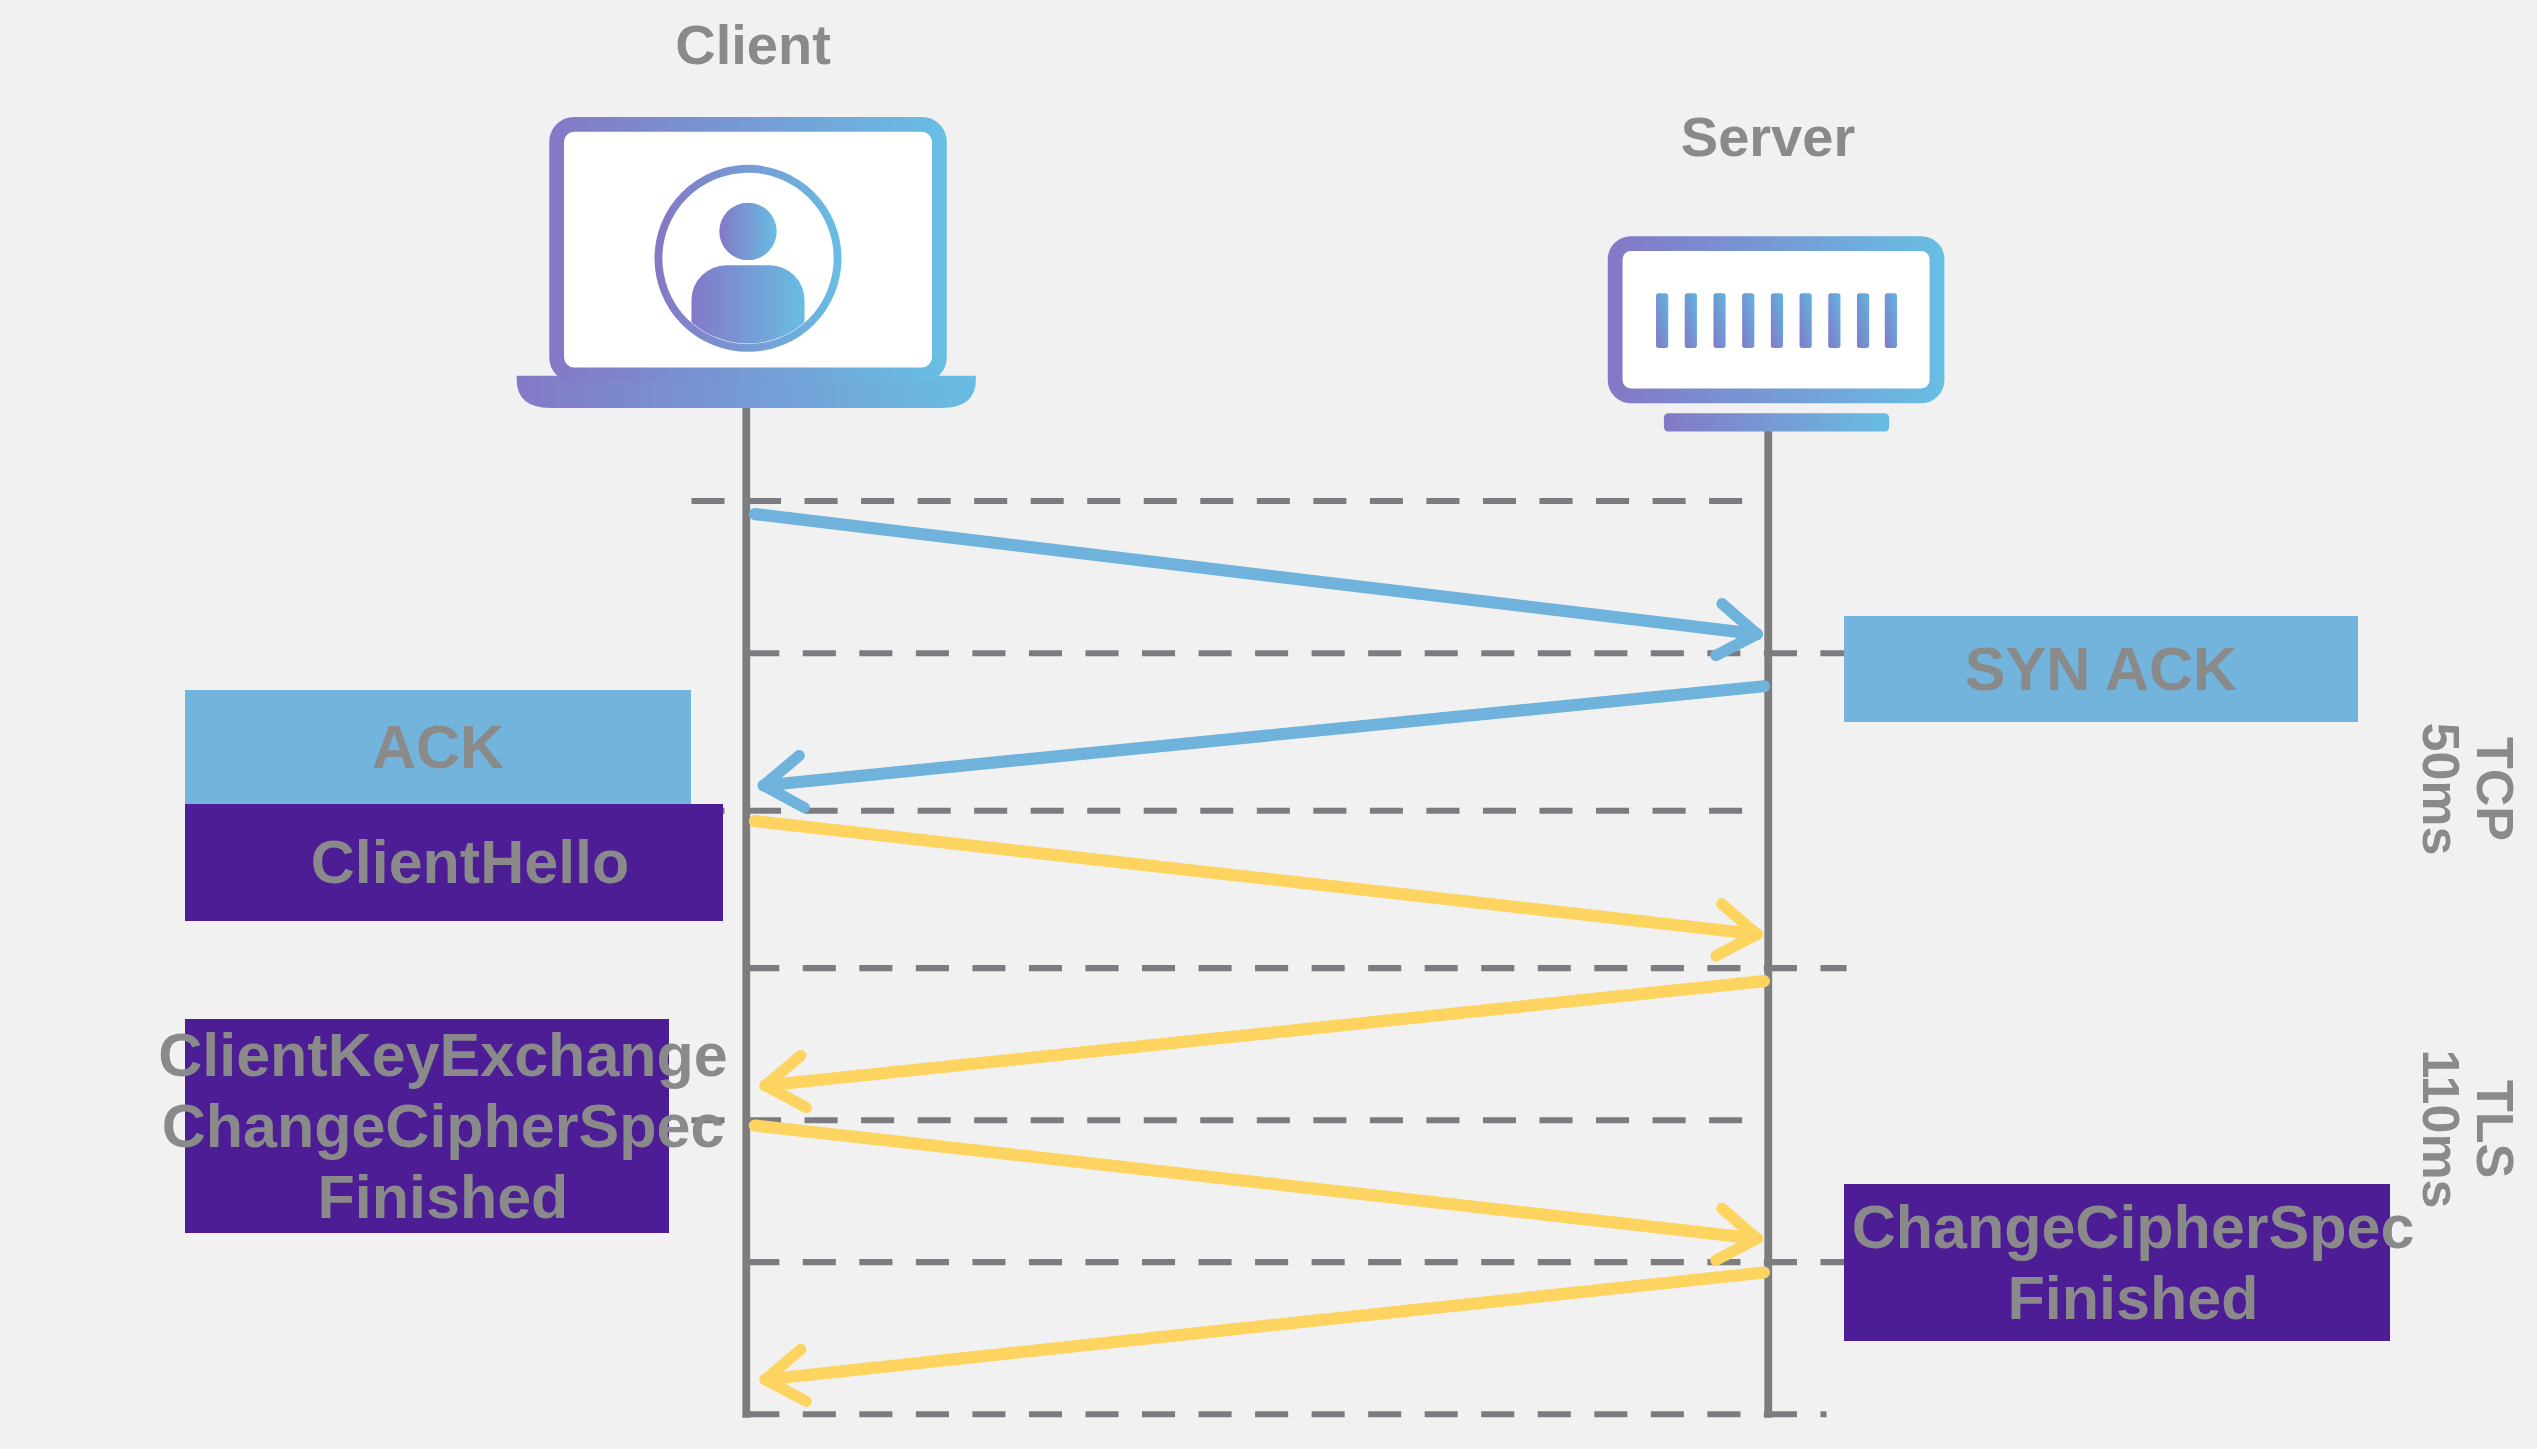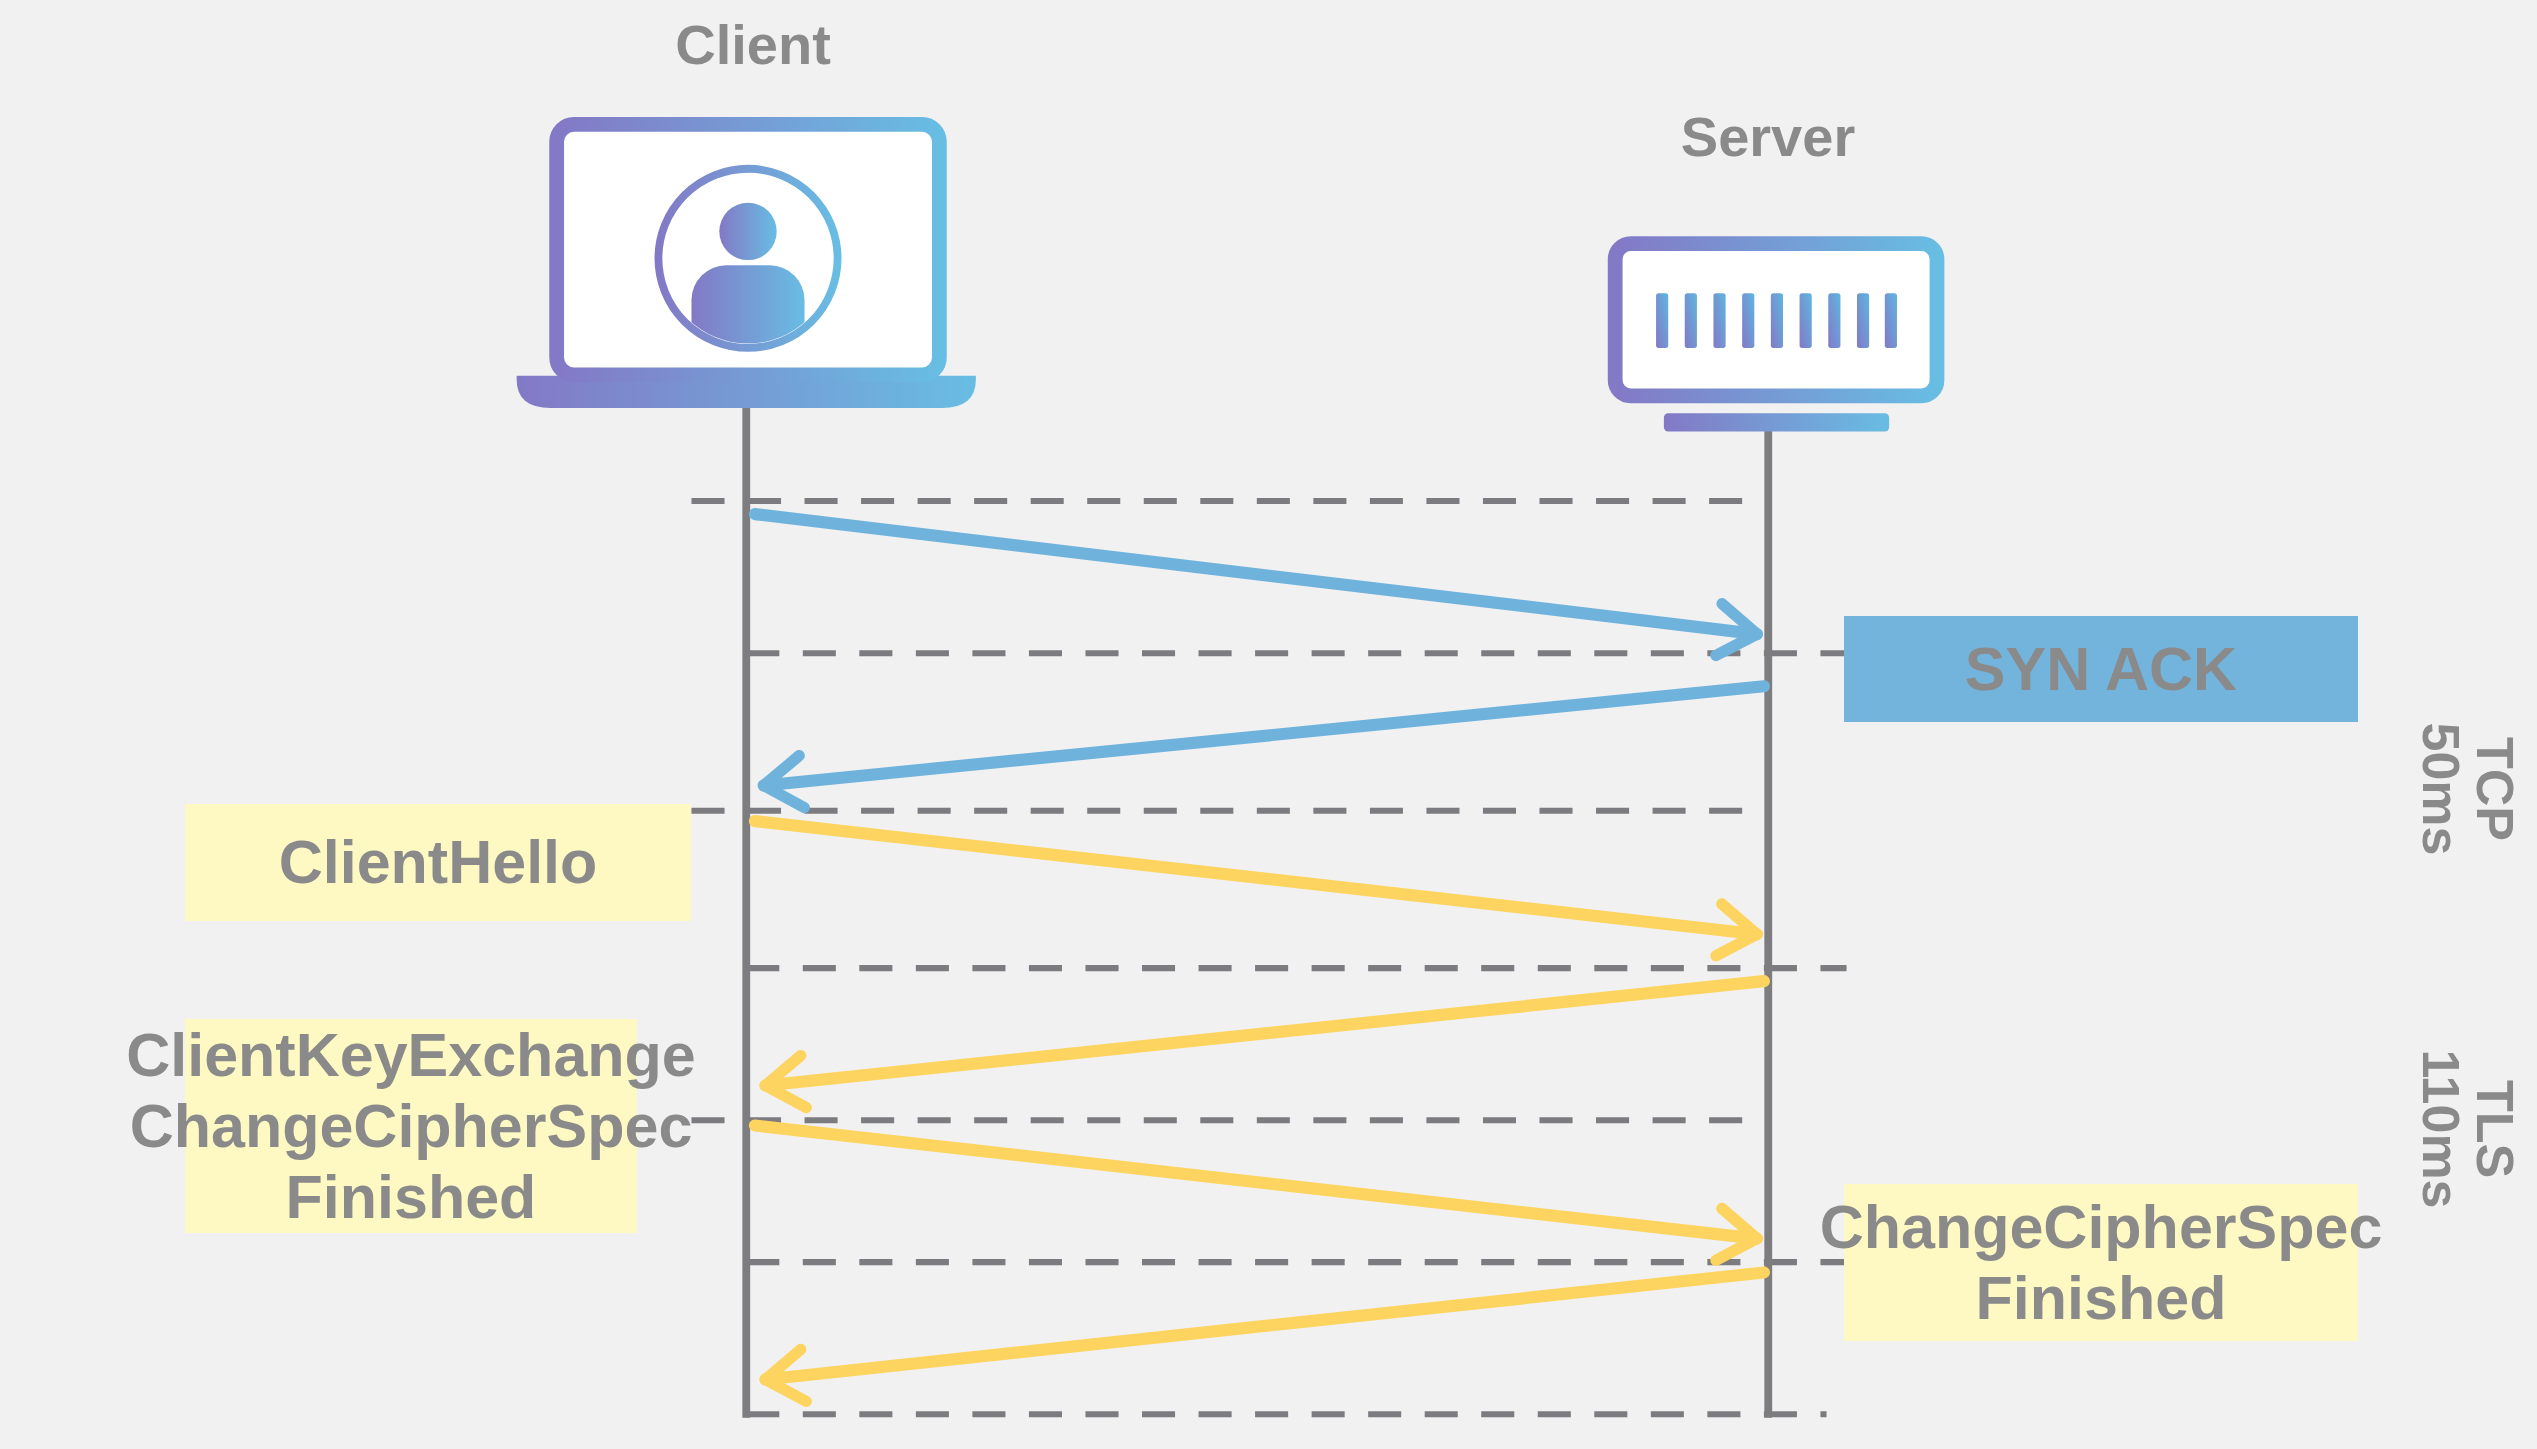--- a/index.html
+++ b/index.html
@@ -7,21 +7,21 @@
           font-family:"Liberation Sans",sans-serif;}
   svg.scene{position:absolute;left:0;top:0;width:2538px;height:1450px;}
   .txt{color:#8a8a8a;font-weight:bold;white-space:pre-line;text-align:center;}
   .actor-title{position:absolute;font-size:56px;line-height:61px;}
   .title-client{left:492px;top:14px;width:522px;}
   .title-server{left:1507px;top:106px;width:522px;}
   .msg{position:absolute;display:flex;align-items:center;justify-content:center;
        font-size:61px;line-height:71px;font-weight:bold;color:#8a8a8a;
        white-space:pre-line;text-align:center;z-index:3;}
   .tcp{background:#73b4dc;}
-  .tls{background:#fef9c3;}
+  .tls{background:#4c1d95;padding-left:32px;}
   .box-syn{left:185px;top:446px;width:506px;height:118px;}
   .box-synack{left:1844px;top:616px;width:514px;height:106px;}
   .box-ack{left:185px;top:690px;width:506px;height:115px;}
   .box-clienthello{left:185px;top:804px;width:506px;height:117px;}
   .box-serverhello{left:1844px;top:839px;width:514px;height:219px;}
   .box-cke{left:185px;top:1019px;width:452px;height:214px;}
   .box-ccs{left:1844px;top:1184px;width:514px;height:157px;}
   .phase{position:absolute;display:flex;align-items:center;justify-content:center;
          font-size:52px;line-height:54px;transform:rotate(90deg);}
   .phase-tcp{left:2391px;top:737px;width:153px;height:104px;}
@@ -100,20 +100,21 @@
         <rect x="2167" y="337" width="14" height="63" rx="3"></rect>
       </g>
       <rect x="1913" y="475" width="259" height="21" rx="5" fill="url(#gradH)"></rect>
     </g>
   </svg>
 
   <div class="txt actor-title title-server">Server</div>
   <div class="txt actor-title title-client">Client</div>
 
   <div class="msg tcp box-synack">SYN ACK</div>
+  <div class="msg tcp box-ack">ACK</div>
   <div class="msg tls box-clienthello">ClientHello</div>
   <div class="msg tls box-cke">ClientKeyExchange
 ChangeCipherSpec
 Finished</div>
   <div class="msg tls box-ccs">ChangeCipherSpec
 Finished</div>
 
   <div class="txt phase phase-tcp">TCP
 50ms</div>
   <div class="txt phase phase-tls">TLS

